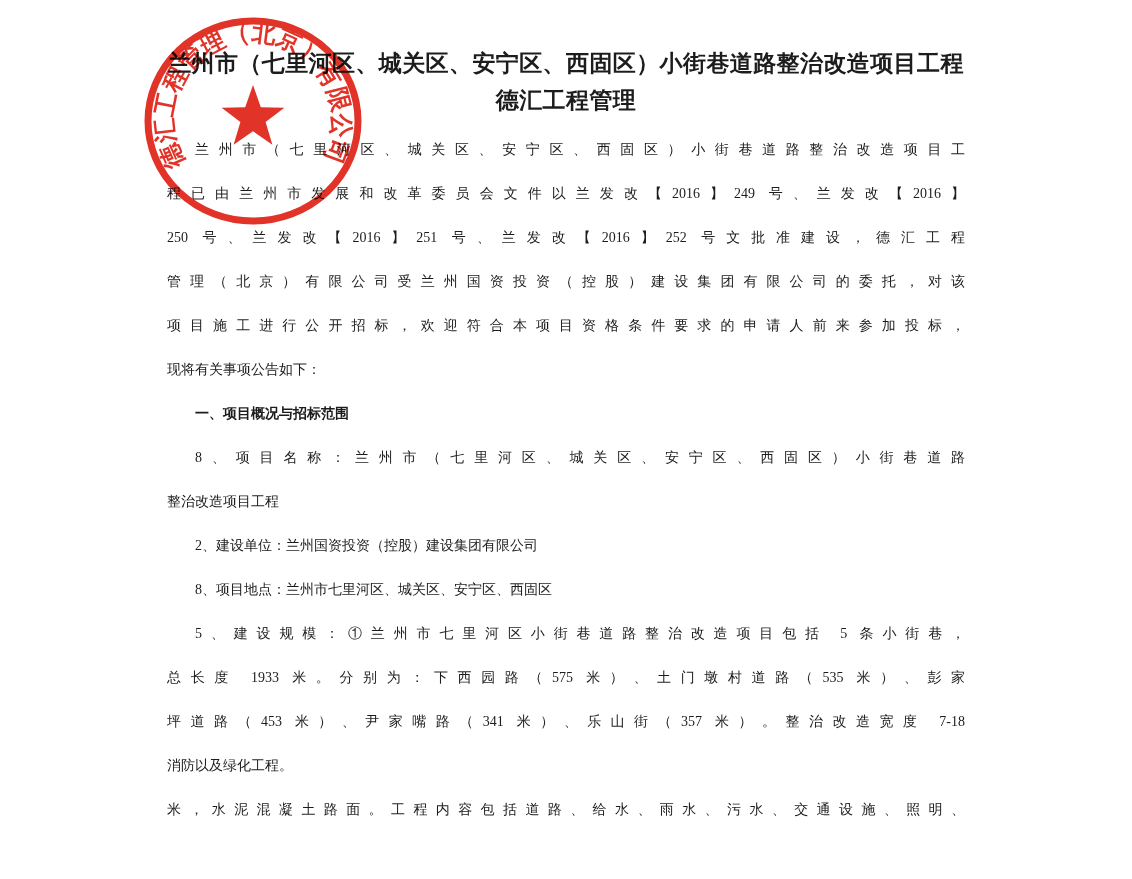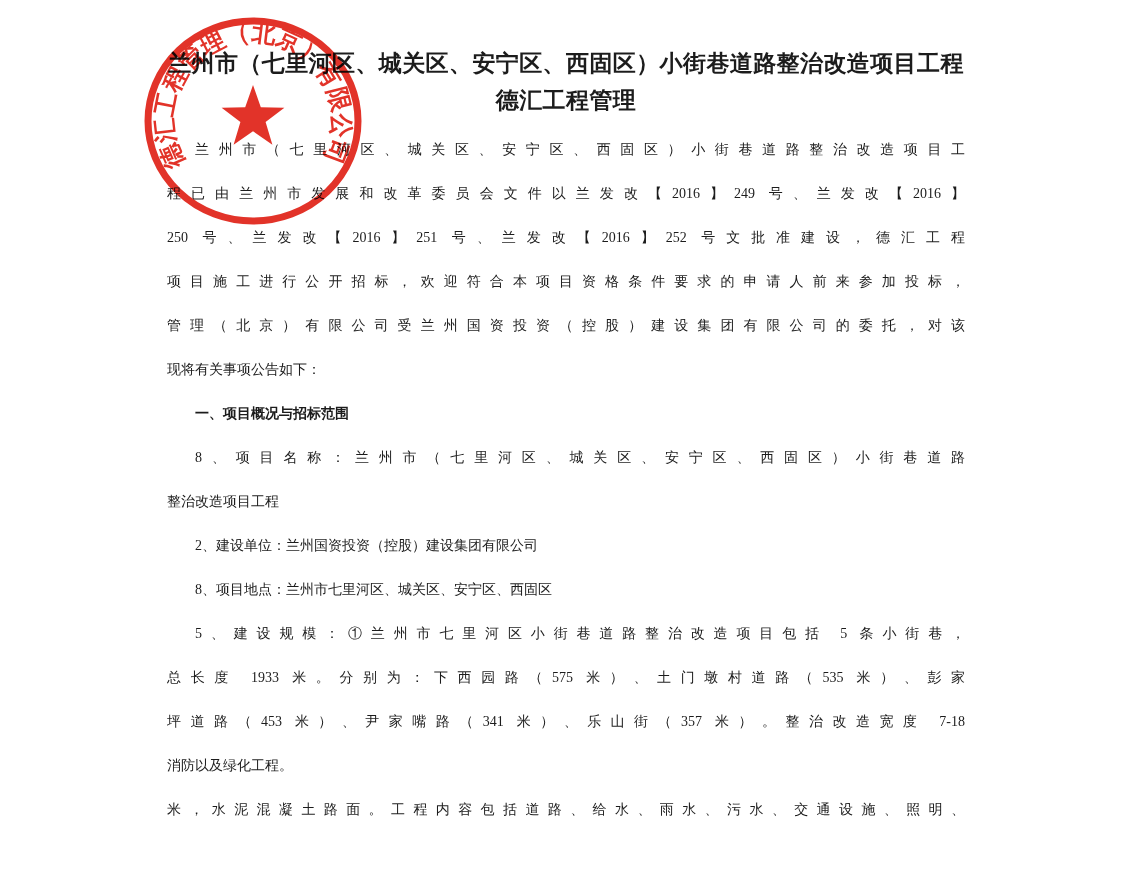--- a/index.html
+++ b/index.html
@@ -70,22 +70,22 @@
 
     <div class="title">
       <div class="title-line">兰州市（七里河区、城关区、安宁区、西固区）小街巷道路整治改造项目工程</div>
       <div class="title-line">德汇工程管理</div>
     </div>
 
     <div class="body">
       <div class="ln ind just">兰州市（七里河区、城关区、安宁区、西固区）小街巷道路整治改造项目工</div>
       <div class="ln just">程已由兰州市发展和改革委员会文件以兰发改【2016】249 号、兰发改【2016】</div>
       <div class="ln just">250 号、兰发改【2016】251 号、兰发改【2016】252 号文批准建设，德汇工程</div>
+      <div class="ln just">管理（北京）有限公司受兰州国资投资（控股）建设集团有限公司的委托，对该</div>
       <div class="ln just">项目施工进行公开招标，欢迎符合本项目资格条件要求的申请人前来参加投标，</div>
-      <div class="ln just">管理（北京）有限公司受兰州国资投资（控股）建设集团有限公司的委托，对该</div>
       <div class="ln">现将有关事项公告如下：</div>
       <div class="ln ind bold">一、项目概况与招标范围</div>
       <div class="ln ind just">8、项目名称：兰州市（七里河区、城关区、安宁区、西固区）小街巷道路</div>
       <div class="ln">整治改造项目工程</div>
       <div class="ln ind">2、建设单位：兰州国资投资（控股）建设集团有限公司</div>
       <div class="ln ind">8、项目地点：兰州市七里河区、城关区、安宁区、西固区</div>
       <div class="ln ind just">5、建设规模：①兰州市七里河区小街巷道路整治改造项目包括 5 条小街巷，</div>
       <div class="ln just">总长度 1933 米。分别为：下西园路（575 米）、土门墩村道路（535 米）、彭家</div>
       <div class="ln just">坪道路（453 米）、尹家嘴路（341 米）、乐山街（357 米）。整治改造宽度 7-18</div>
       <div class="ln">消防以及绿化工程。</div>

